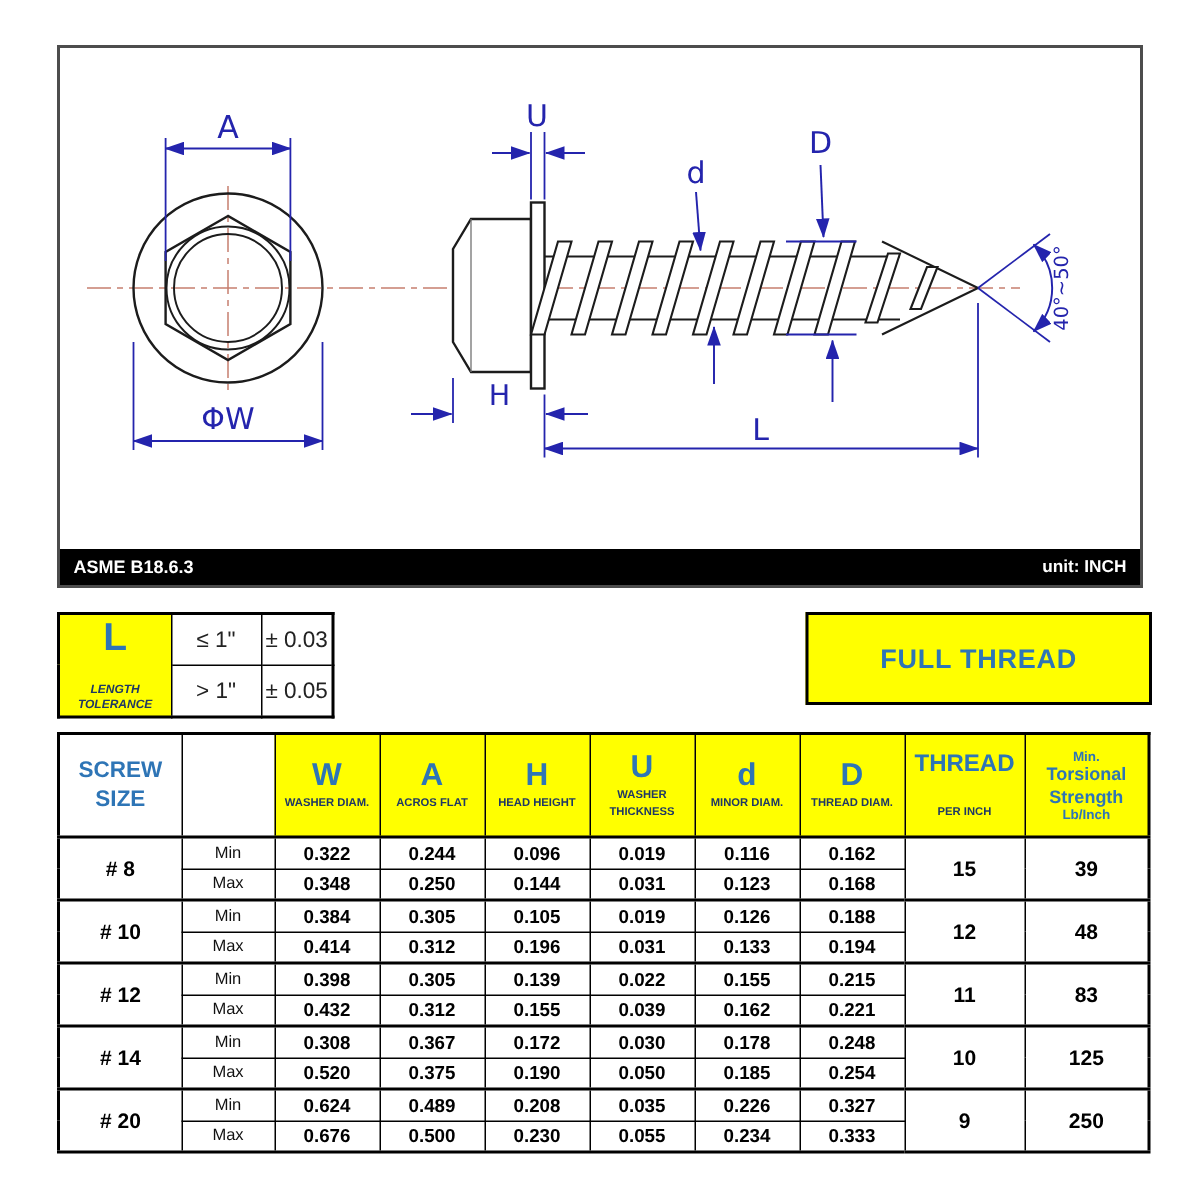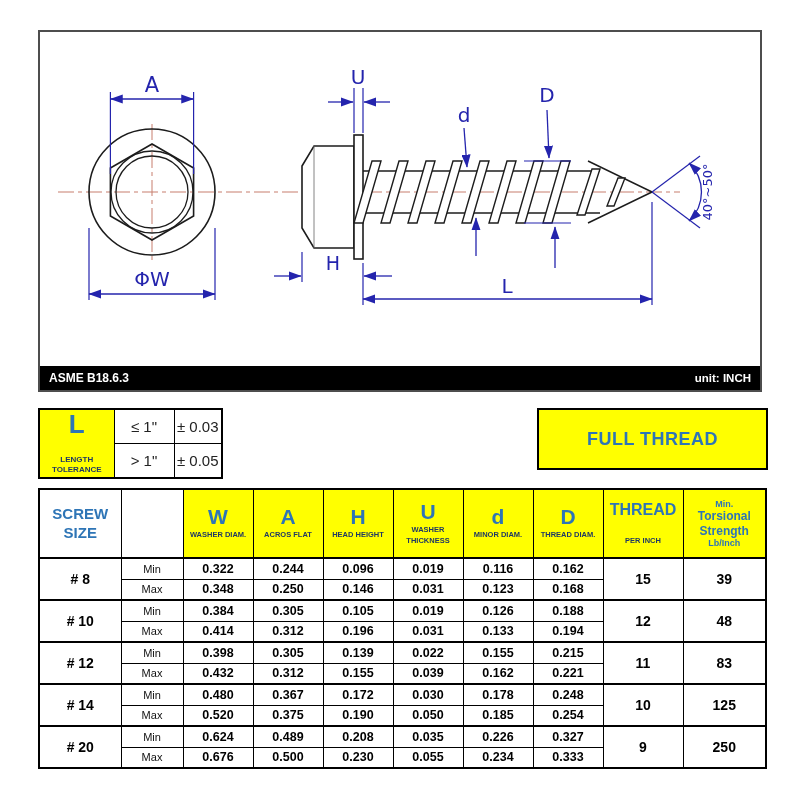--- a/index.html
+++ b/index.html
@@ -18,21 +18,21 @@
 
   
   .tol{position:absolute;left:38px;top:408px;border-collapse:collapse;table-layout:fixed;}
   .tol td{border:1.5px solid #000;text-align:center;vertical-align:middle;
           height:32px;box-sizing:border-box;background:#fff;}
   .tol{border:2.5px solid #000;}
   .tol .sym-cell{background:#ffff00;width:75px;}
   .tol .cond{width:60px;font-size:15px;color:#222;}
   .tol .valc{width:48px;font-size:15px;color:#222;}
   .tol .big-l{font-size:26px;font-weight:700;color:#2e75b6;line-height:1;}
-  .tol .cap{font-size:8px;font-weight:700;color:#1f3864;line-height:1.3;margin-top:18px;}
+  .tol .cap{font-size:8px;font-weight:700;color:#1f3864;line-height:1.3;margin-top:18px;font-style:italic;}
 
   
   .fullthread{position:absolute;left:537px;top:408px;width:231px;height:62px;
               background:#ffff00;border:2.5px solid #000;box-sizing:border-box;
               display:flex;align-items:center;justify-content:center;
               font-size:18px;font-weight:700;color:#2e75b6;letter-spacing:.5px;}
 
   
   .spec{position:absolute;left:38px;top:488px;border-collapse:collapse;
         table-layout:fixed;width:727px;border:2.5px solid #000;}
@@ -244,21 +244,21 @@
       <td class="val sb">0.019</td>
       <td class="val sb">0.116</td>
       <td class="val sb">0.162</td>
       <td class="big bb" rowspan="2">15</td>
       <td class="big bb" rowspan="2">39</td>
     </tr>
     <tr>
       <td class="mm bb">Max</td>
       <td class="val bb">0.348</td>
       <td class="val bb">0.250</td>
-      <td class="val bb">0.146</td>
+      <td class="val bb">0.144</td>
       <td class="val bb">0.031</td>
       <td class="val bb">0.123</td>
       <td class="val bb">0.168</td>
     </tr>
 
     <tr>
       <td class="size bb" rowspan="2"># 10</td>
       <td class="mm sb">Min</td>
       <td class="val sb">0.384</td>
       <td class="val sb">0.305</td>
@@ -297,21 +297,21 @@
       <td class="val bb">0.312</td>
       <td class="val bb">0.155</td>
       <td class="val bb">0.039</td>
       <td class="val bb">0.162</td>
       <td class="val bb">0.221</td>
     </tr>
 
     <tr>
       <td class="size bb" rowspan="2"># 14</td>
       <td class="mm sb">Min</td>
-      <td class="val sb">0.480</td>
+      <td class="val sb">0.308</td>
       <td class="val sb">0.367</td>
       <td class="val sb">0.172</td>
       <td class="val sb">0.030</td>
       <td class="val sb">0.178</td>
       <td class="val sb">0.248</td>
       <td class="big bb" rowspan="2">10</td>
       <td class="big bb" rowspan="2">125</td>
     </tr>
     <tr>
       <td class="mm bb">Max</td>

